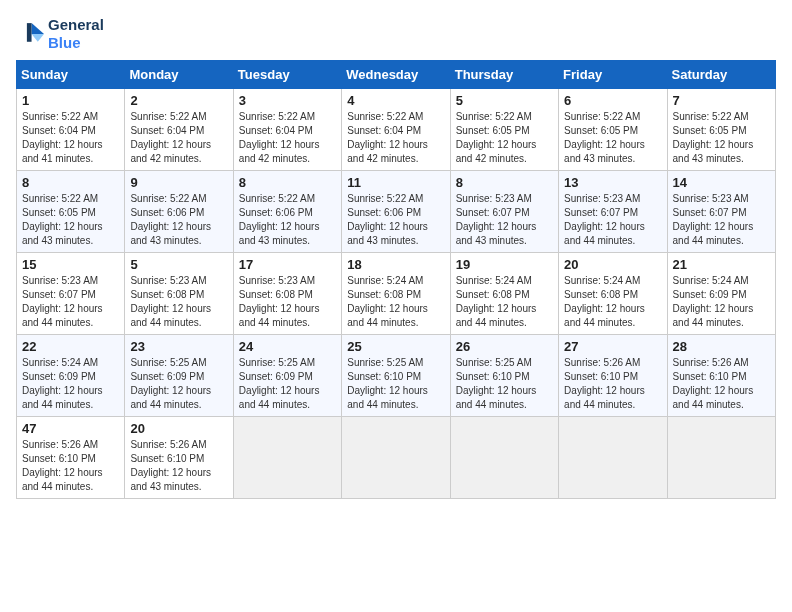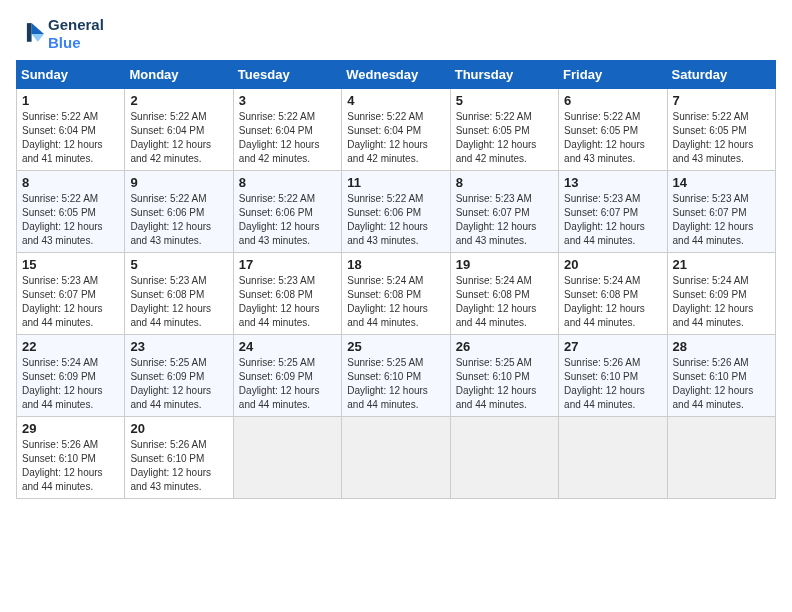--- a/index.html
+++ b/index.html
@@ -235,21 +235,21 @@
           <span class="day-number">27</span>
           <div class="day-info">Sunrise: 5:26 AM<br>Sunset: 6:10 PM<br>Daylight: 12 hours and 44 minutes.</div>
         </td>
         <td>
           <span class="day-number">28</span>
           <div class="day-info">Sunrise: 5:26 AM<br>Sunset: 6:10 PM<br>Daylight: 12 hours and 44 minutes.</div>
         </td>
       </tr>
       <tr>
         <td>
-          <span class="day-number">29</span>
+          <span class="day-number">47</span>
           <div class="day-info">Sunrise: 5:26 AM<br>Sunset: 6:10 PM<br>Daylight: 12 hours and 44 minutes.</div>
         </td>
         <td>
           <span class="day-number">20</span>
           <div class="day-info">Sunrise: 5:26 AM<br>Sunset: 6:10 PM<br>Daylight: 12 hours and 43 minutes.</div>
         </td>
         <td class="empty-cell"></td>
         <td class="empty-cell"></td>
         <td class="empty-cell"></td>
         <td class="empty-cell"></td>

